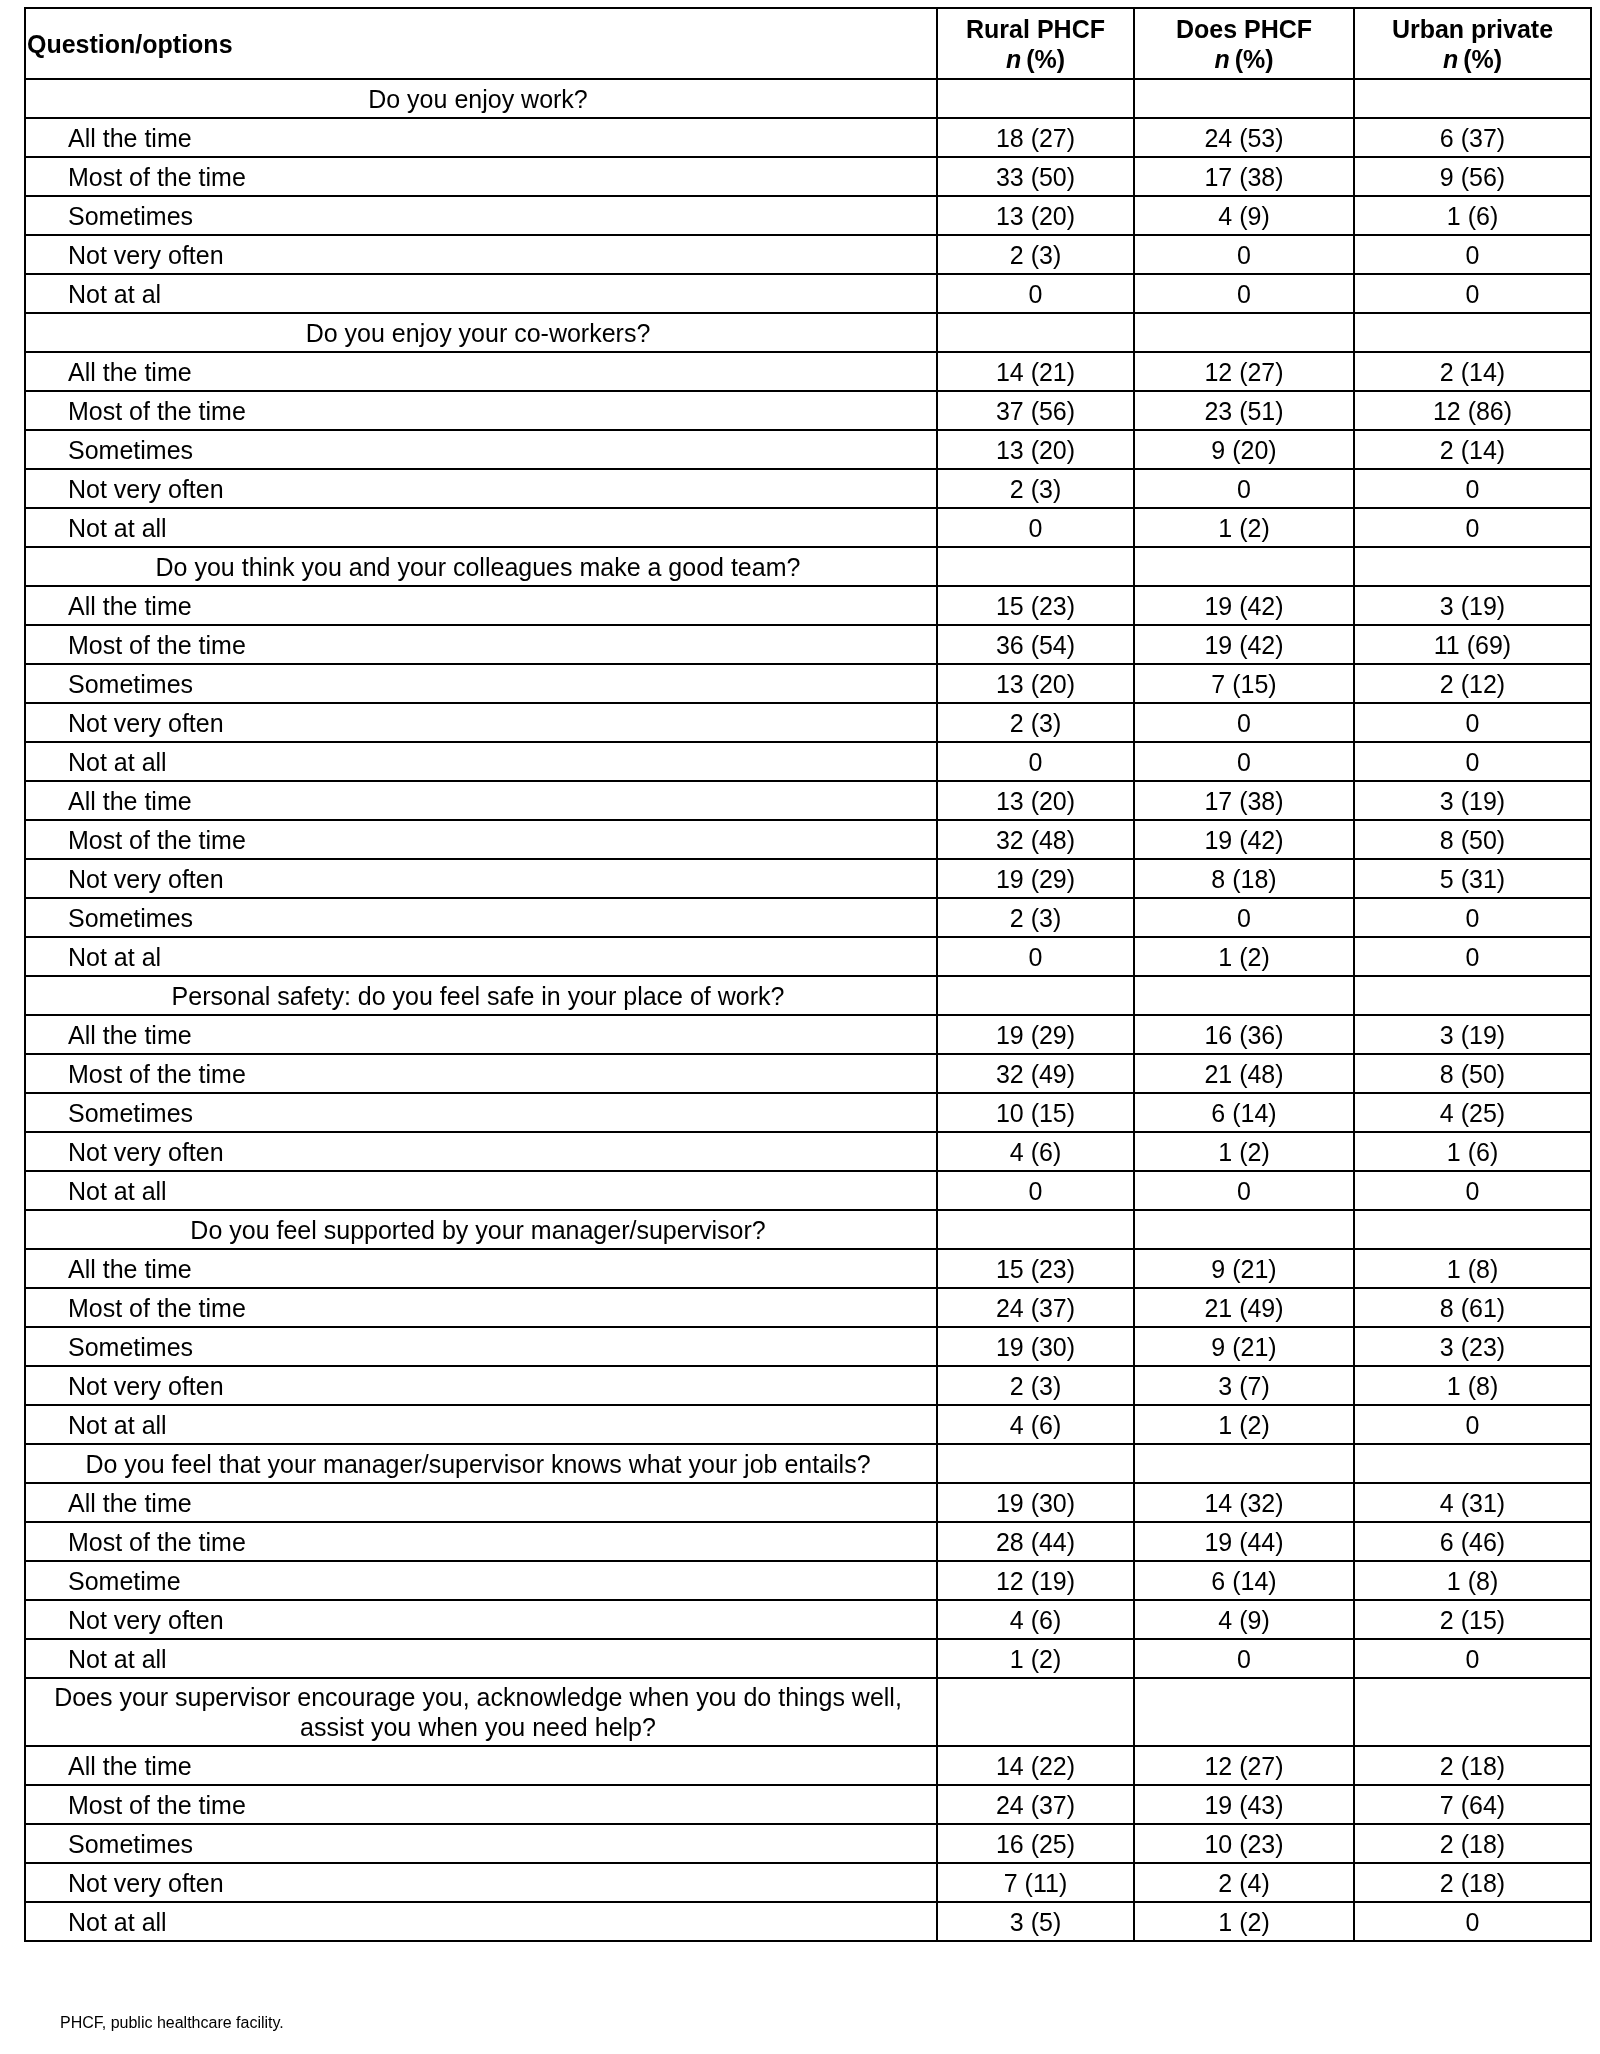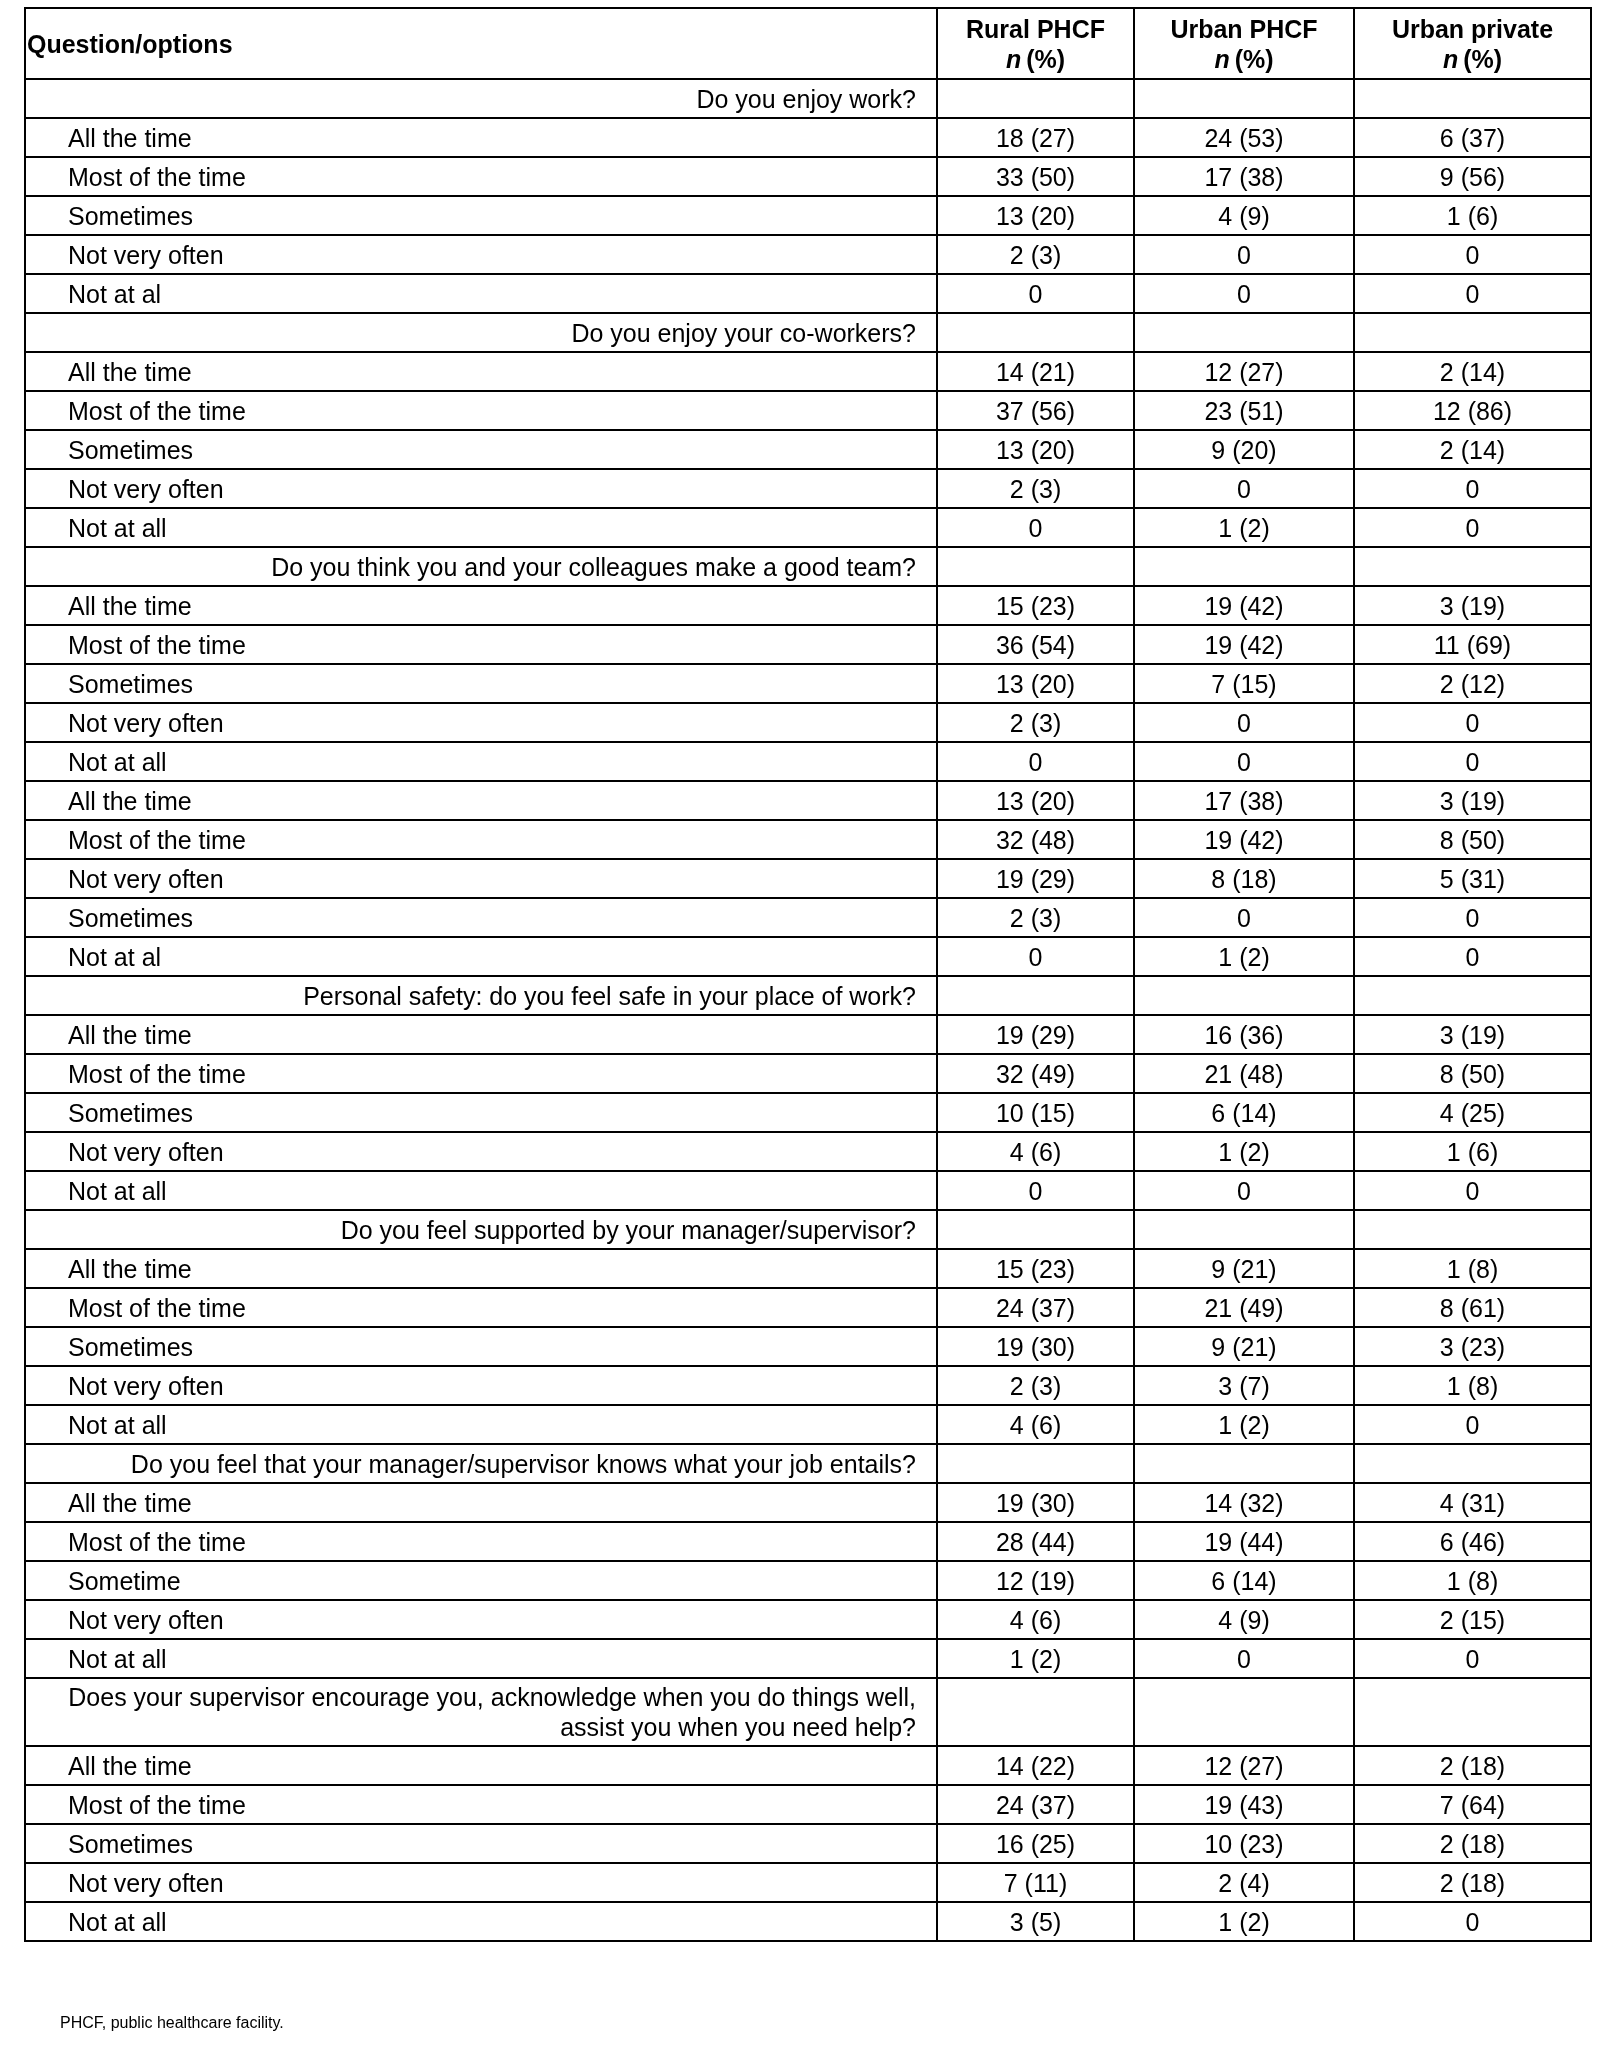--- a/index.html
+++ b/index.html
@@ -50,21 +50,21 @@
   tr.question-row td {
     height: 37px;
   }
   tr.question-row.tall td {
     height: 66px;
   }
   tr.option-row td {
     height: 37px;
   }
   td.q-cell {
-    text-align: right;
+    text-align: center;
     padding-left: 14px;
     padding-right: 20px;
   }
   td.opt-cell {
     text-align: left;
     padding-left: 42px;
   }
   td.val-cell {
     text-align: center;
   }
@@ -87,21 +87,21 @@
     <col style="width:237px">
   </colgroup>
   <thead>
     <tr>
       <th class="q-head">Question/options</th>
       <th class="d-head">
         <div>Rural PHCF</div>
         <div class="sub"><em>n</em><span>(%)</span></div>
       </th>
       <th class="d-head">
-        <div>Urban PHCF</div>
+        <div>Does PHCF</div>
         <div class="sub"><em>n</em><span>(%)</span></div>
       </th>
       <th class="d-head">
         <div>Urban private</div>
         <div class="sub"><em>n</em><span>(%)</span></div>
       </th>
     </tr>
   </thead>
   <tbody id="tbody">
       <tr class="question-row">

